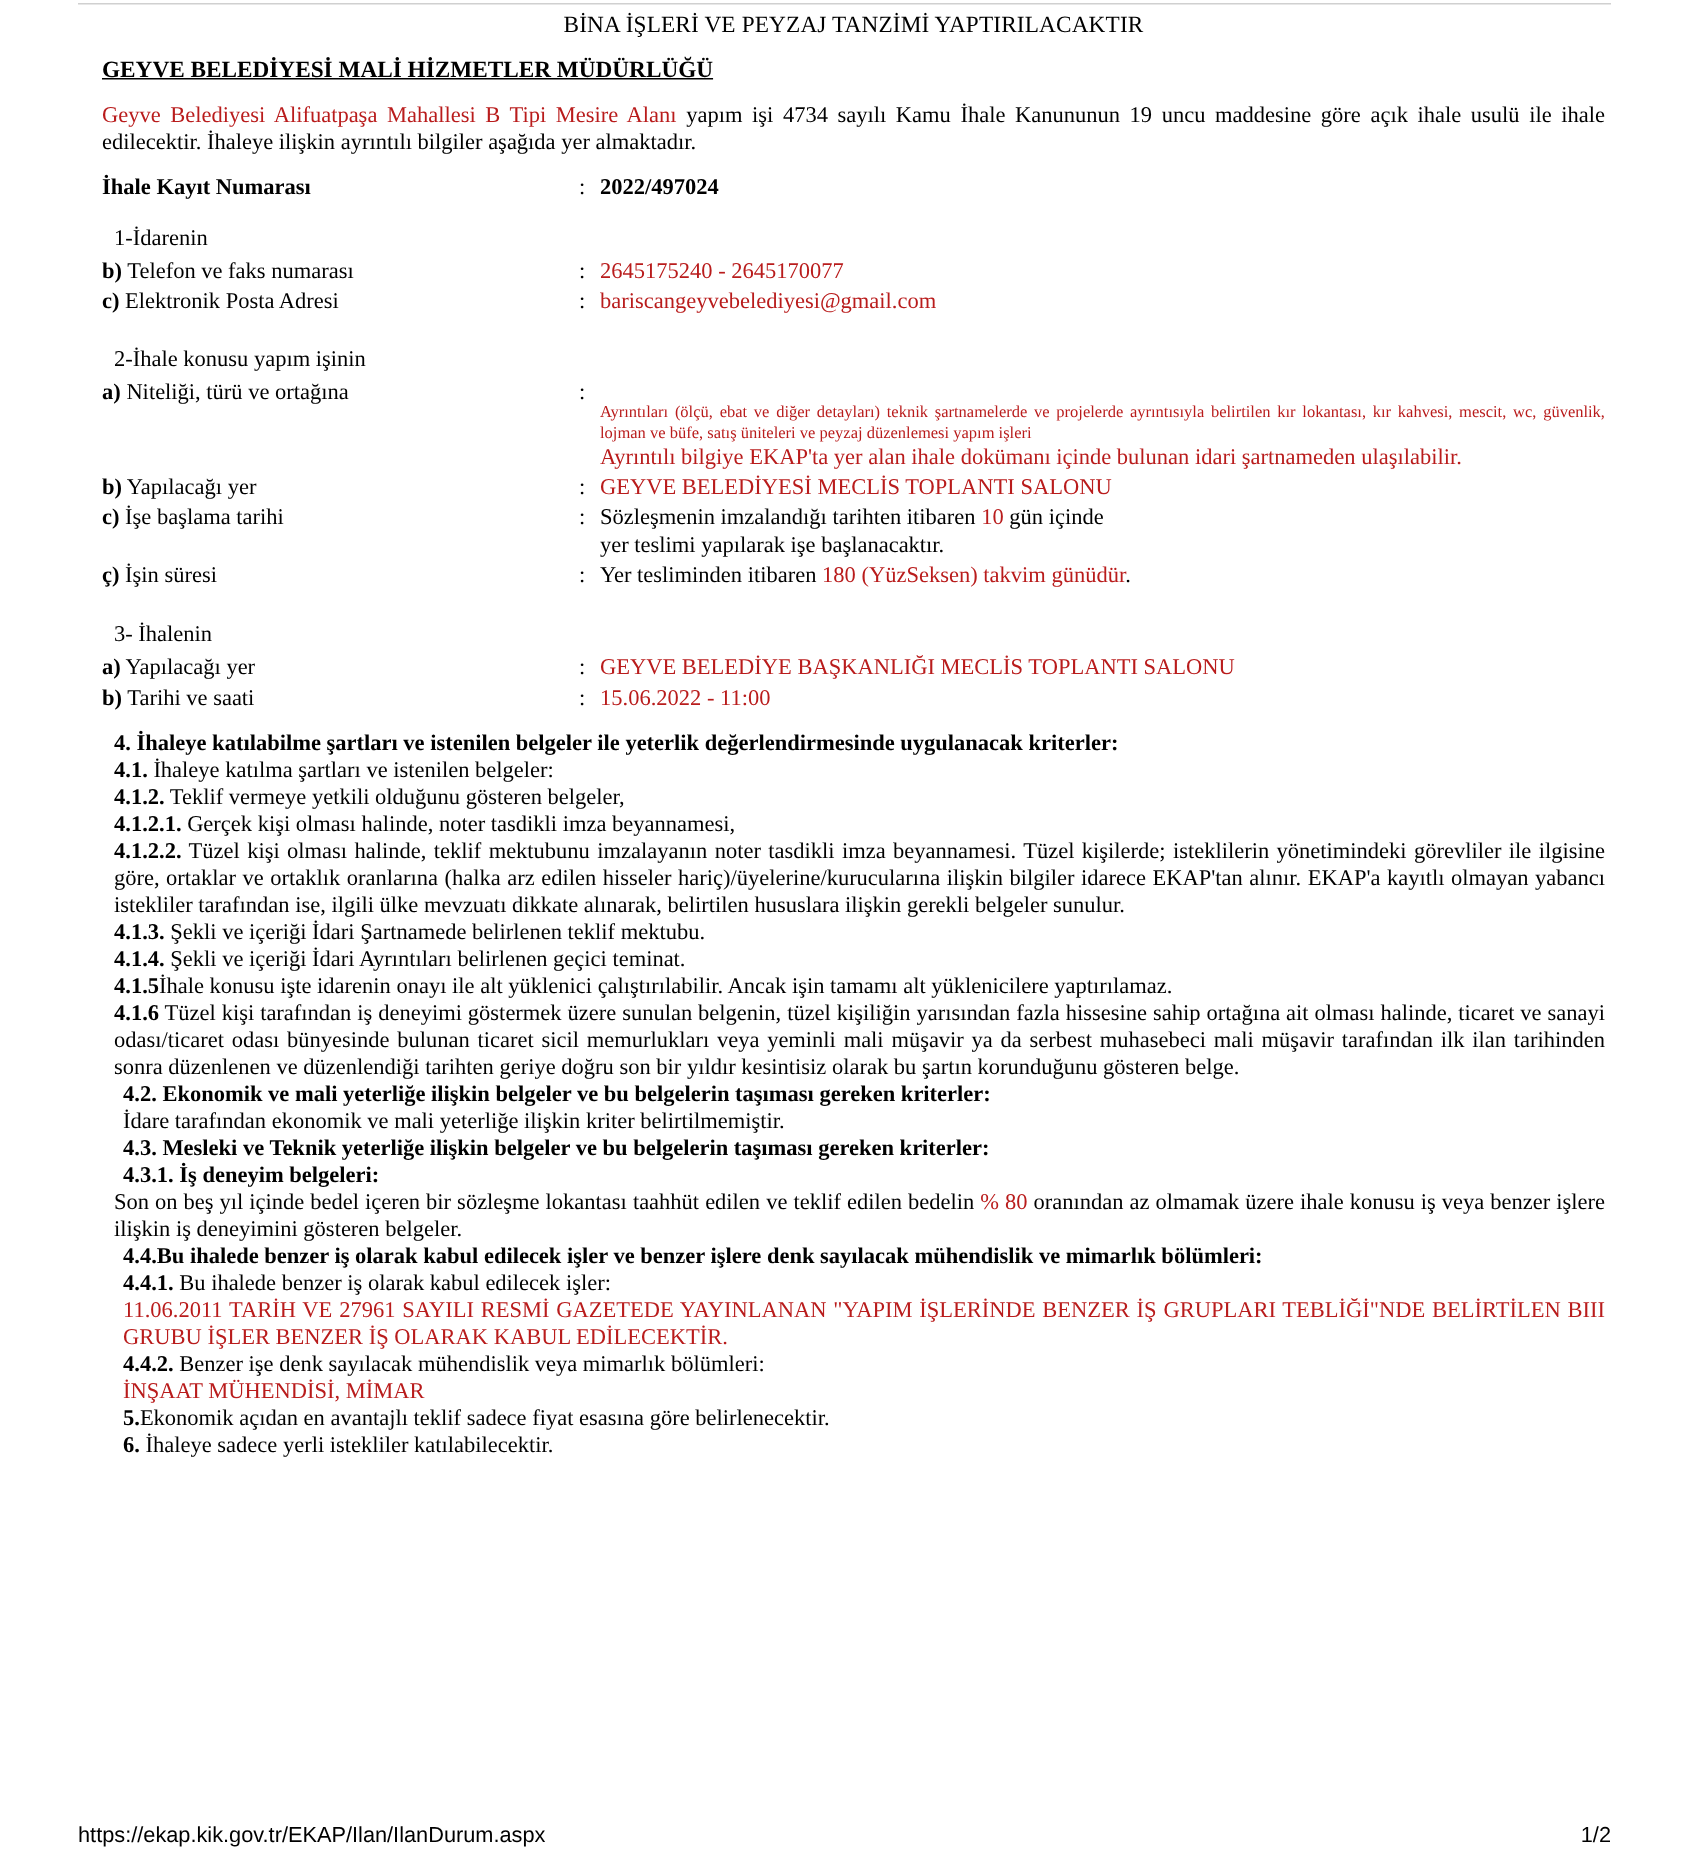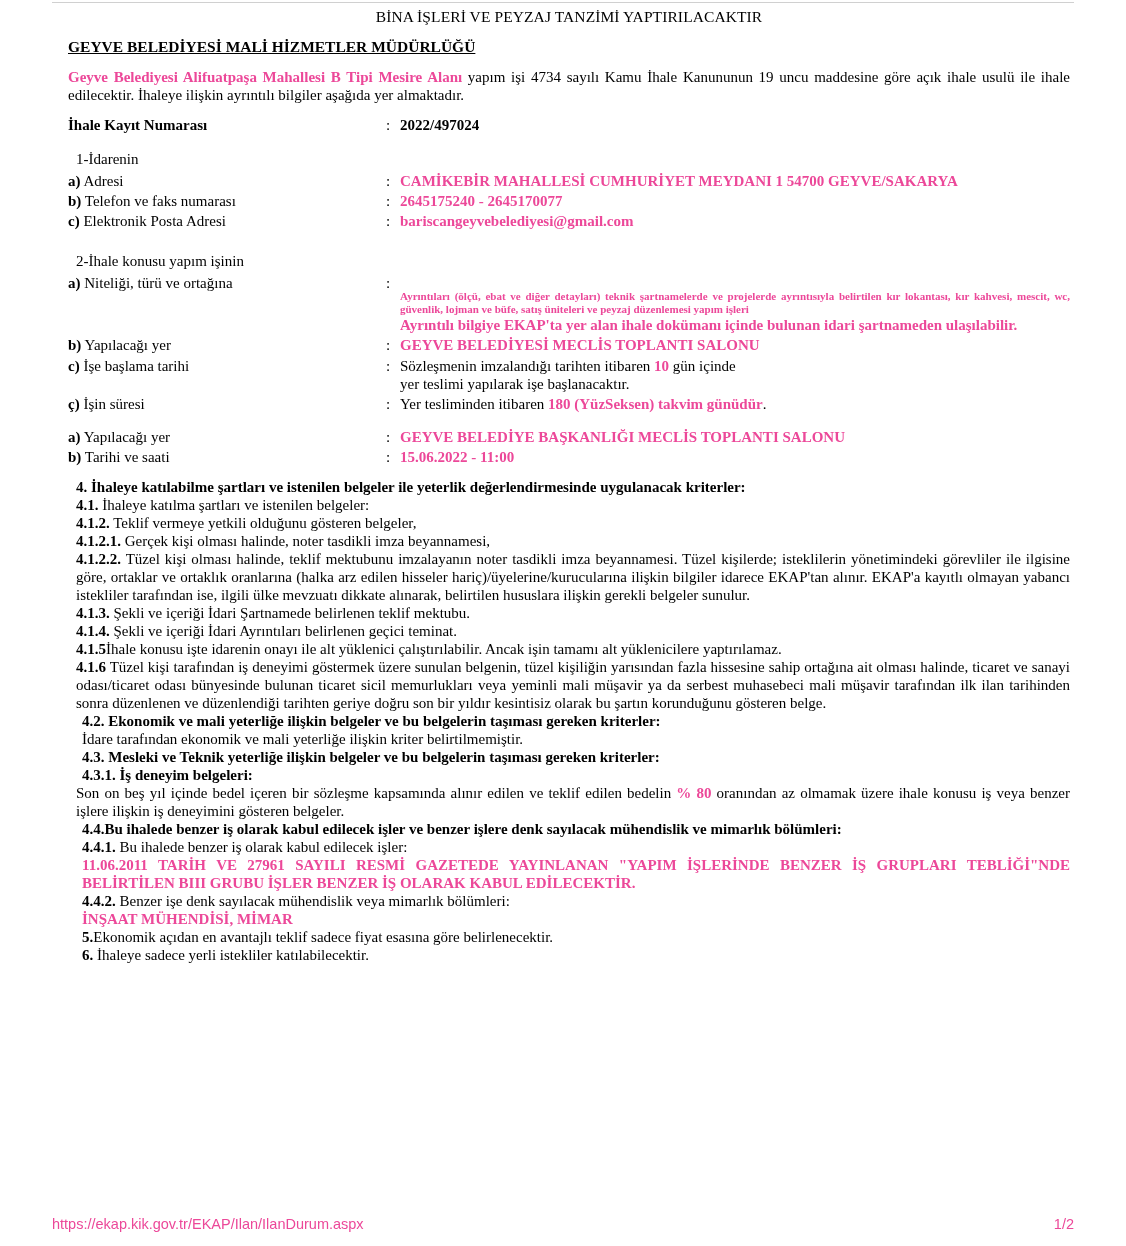--- a/index.html
+++ b/index.html
@@ -48,21 +48,21 @@
     font-size: 15.5px;
     text-decoration: underline;
     margin: 12px 0 12px 0;
   }
   .intro {
     font-size: 15px;
     line-height: 1.22;
     text-align: justify;
     margin: 0 0 10px 0;
   }
-  .blue-b { color: #ec4899; font-weight: bold; }
+  .blue-b { color: #b91c1c; font-weight: normal; }
   .b { font-weight: bold; }
 
   table.kv {
     border-collapse: collapse;
     width: 100%;
     font-size: 15px;
   }
   table.kv td {
     vertical-align: top;
     padding: 1px 0;
@@ -112,21 +112,21 @@
   .mt10 { margin-top: 10px; }
   .mt18 { margin-top: 18px; }
 
   .footer {
     position: absolute;
     left: 52px;
     bottom: 14px;
     width: 1022px;
     font-family: "Liberation Sans", sans-serif;
     font-size: 14.5px;
-    color: #ec4899;
+    color: #000000;
     display: flex;
     justify-content: space-between;
   }
   .footer-left { }
   .footer-right { }
 </style>
 </head>
 <body>
 
 <div class="page">
@@ -150,25 +150,20 @@
         <td class="value b">2022/497024</td>
       </tr>
     </tbody>
       </table>
 
     <div class="spacer-sm"></div>
     <div class="section-head">1-İdarenin</div>
 
     <table class="kv">
       <tbody>
-          <tr>
-        <td class="label"><span class="b">a)</span> <span>Adresi</span></td>
-        <td class="colon">:</td>
-        <td class="value blue-b">CAMİKEBİR MAHALLESİ CUMHURİYET MEYDANI 1 54700 GEYVE/SAKARYA</td>
-      </tr>
       <tr>
         <td class="label"><span class="b">b)</span> <span>Telefon ve faks numarası</span></td>
         <td class="colon">:</td>
         <td class="value blue-b">2645175240 - 2645170077</td>
       </tr>
       <tr>
         <td class="label"><span class="b">c)</span> <span>Elektronik Posta Adresi</span></td>
         <td class="colon">:</td>
         <td class="value blue-b">bariscangeyvebelediyesi@gmail.com</td>
       </tr>
@@ -205,20 +200,21 @@
         <td class="label"><span class="b">ç)</span> <span>İşin süresi</span></td>
         <td class="colon">:</td>
         <td class="value">
           <span>Yer tesliminden itibaren </span><span class="blue-b">180 (YüzSeksen) takvim günüdür</span><span>.</span>
         </td>
       </tr>
     </tbody>
       </table>
 
     <div class="spacer-md"></div>
+    <div class="section-head">3- İhalenin</div>
 
     <table class="kv">
       <tbody>
           <tr>
         <td class="label"><span class="b">a)</span> <span>Yapılacağı yer</span></td>
         <td class="colon">:</td>
         <td class="value blue-b">GEYVE BELEDİYE BAŞKANLIĞI MECLİS TOPLANTI SALONU</td>
       </tr>
       <tr>
         <td class="label"><span class="b">b)</span> <span>Tarihi ve saati</span></td>
@@ -238,21 +234,21 @@
       <p class="para indent"><span class="b">4.1.3.</span><span> Şekli ve içeriği İdari Şartnamede belirlenen teklif mektubu.</span></p>
       <p class="para indent"><span class="b">4.1.4.</span><span> Şekli ve içeriği İdari Ayrıntıları belirlenen geçici teminat.</span></p>
       <p class="para indent"><span class="b">4.1.5</span><span>İhale konusu işte idarenin onayı ile alt yüklenici çalıştırılabilir. Ancak işin tamamı alt yüklenicilere yaptırılamaz.</span></p>
       <p class="para indent"><span class="b">4.1.6</span><span> Tüzel kişi tarafından iş deneyimi göstermek üzere sunulan belgenin, tüzel kişiliğin yarısından fazla hissesine sahip ortağına ait olması halinde, ticaret ve sanayi odası/ticaret odası bünyesinde bulunan ticaret sicil memurlukları veya yeminli mali müşavir ya da serbest muhasebeci mali müşavir tarafından ilk ilan tarihinden sonra düzenlenen ve düzenlendiği tarihten geriye doğru son bir yıldır kesintisiz olarak bu şartın korunduğunu gösteren belge.</span></p>
 
       <p class="para b indent2 mt10">4.2. Ekonomik ve mali yeterliğe ilişkin belgeler ve bu belgelerin taşıması gereken kriterler:</p>
       <p class="para indent2 mt6">İdare tarafından ekonomik ve mali yeterliğe ilişkin kriter belirtilmemiştir.</p>
 
       <p class="para b indent2 mt18">4.3. Mesleki ve Teknik yeterliğe ilişkin belgeler ve bu belgelerin taşıması gereken kriterler:</p>
       <p class="para b indent2 mt10">4.3.1. İş deneyim belgeleri:</p>
-      <p class="para indent mt6"><span>Son on beş yıl içinde bedel içeren bir sözleşme kapsamında alınır edilen ve teklif edilen bedelin </span><span class="blue-b">% 80</span><span> oranından az olmamak üzere ihale konusu iş veya benzer işlere ilişkin iş deneyimini gösteren belgeler.</span></p>
+      <p class="para indent mt6"><span>Son on beş yıl içinde bedel içeren bir sözleşme lokantası taahhüt edilen ve teklif edilen bedelin </span><span class="blue-b">% 80</span><span> oranından az olmamak üzere ihale konusu iş veya benzer işlere ilişkin iş deneyimini gösteren belgeler.</span></p>
 
       <p class="para b indent2 mt18">4.4.Bu ihalede benzer iş olarak kabul edilecek işler ve benzer işlere denk sayılacak mühendislik ve mimarlık bölümleri:</p>
       <p class="para indent2 mt10"><span class="b">4.4.1.</span><span> Bu ihalede benzer iş olarak kabul edilecek işler:</span></p>
       <p class="para blue-b indent2 mt18">11.06.2011 TARİH VE 27961 SAYILI RESMİ GAZETEDE YAYINLANAN "YAPIM İŞLERİNDE BENZER İŞ GRUPLARI TEBLİĞİ"NDE BELİRTİLEN BIII GRUBU İŞLER BENZER İŞ OLARAK KABUL EDİLECEKTİR.</p>
 
       <p class="para indent2 mt18"><span class="b">4.4.2.</span><span> Benzer işe denk sayılacak mühendislik veya mimarlık bölümleri:</span></p>
       <p class="para blue-b indent2 mt6">İNŞAAT MÜHENDİSİ, MİMAR</p>
 
       <p class="para indent2 mt18"><span class="b">5.</span><span>Ekonomik açıdan en avantajlı teklif sadece fiyat esasına göre belirlenecektir.</span></p>
       <p class="para indent2 mt18"><span class="b">6.</span><span> İhaleye sadece yerli istekliler katılabilecektir.</span></p>

